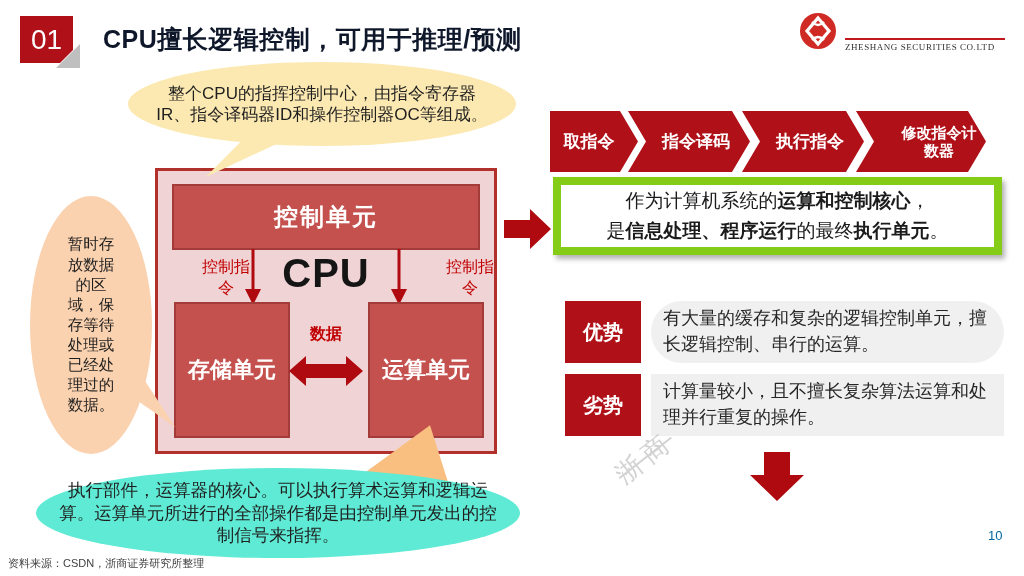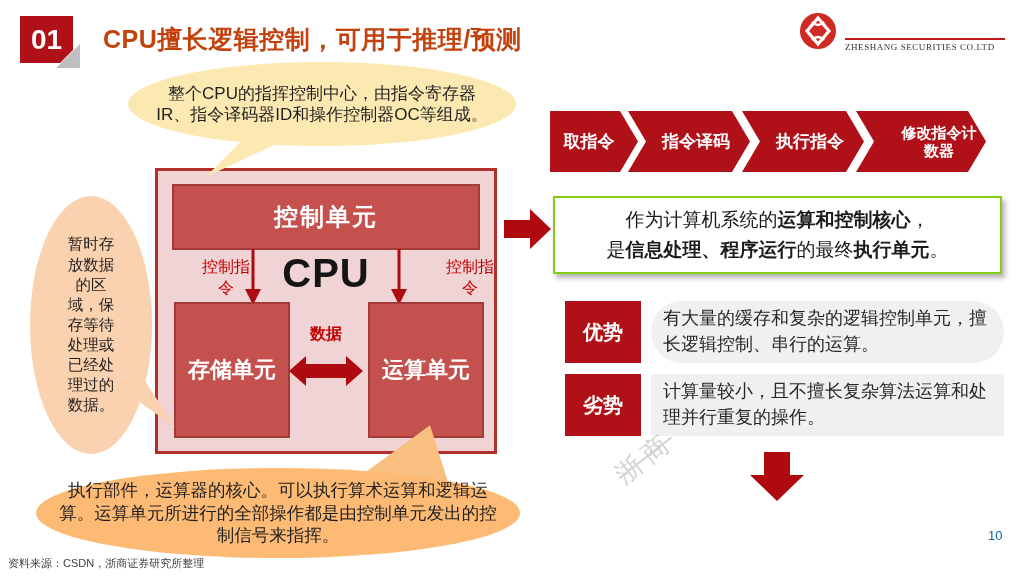--- a/index.html
+++ b/index.html
@@ -8,41 +8,41 @@
     position:relative; width:1024px; height:576px; background:#ffffff;
     font-family:"Liberation Sans","DejaVu Sans",sans-serif; overflow:hidden;
     margin:0 auto;
   }
   .abs { position:absolute; }
 
   
   .badge-fold { left:56px; top:44px; width:24px; height:24px; background:#bfbfbf;
     clip-path:polygon(0 100%, 100% 0, 100% 100%); }
   .badge { left:20px; top:16px; width:53px; height:47px; background:#b01118;
-    color:#fff; font-size:28px; font-weight:bold; display:flex; align-items:center; justify-content:center;
+    color:#fff; font-size:28px; font-weight:normal; display:flex; align-items:center; justify-content:center;
     clip-path:polygon(0 0,100% 0,100% calc(100% - 13px),calc(100% - 13px) 100%,0 100%); }
-  .page-title { left:103px; top:23px; font-size:25px; font-weight:bold; color:#c2410c; letter-spacing:0.5px; }
+  .page-title { left:103px; top:23px; font-size:25px; font-weight:bold; color:#0f172a; letter-spacing:0.5px; }
 
   .logo-circle { left:799px; top:12px; width:38px; height:38px; }
   .logo-cn { left:845px; top:15px; font-size:17px; font-weight:600; color:#141414;
     letter-spacing:1.5px; font-family:"Liberation Serif","DejaVu Serif",serif; }
   .logo-line { left:845px; top:38px; width:160px; height:2px; background:#c0181c; }
   .logo-en { left:845px; top:42px; font-size:9px; letter-spacing:0.55px; color:#333;
     font-family:"Liberation Serif","DejaVu Serif",serif; }
 
   
   .callout { display:flex; align-items:center; justify-content:center; text-align:center;
     color:#1f1f1f; border-radius:50%; }
   .callout-top { left:128px; top:62px; width:388px; height:84px; background:#fce9b2; font-size:17px; line-height:1.25; }
   .callout-top-tail { left:200px; top:130px; width:95px; height:47px; background:#fce9b2;
     clip-path:polygon(55% 0, 95% 16%, 6% 100%); }
   .callout-left { left:30px; top:196px; width:122px; height:258px; background:#fbd2af; font-size:15.5px; line-height:1.3; }
   .callout-left-tail { left:118px; top:345px; width:60px; height:82px; background:#fbd2af;
     clip-path:polygon(8% 2%, 2% 52%, 95% 100%); }
-  .callout-bottom { left:36px; top:468px; width:484px; height:90px; background:#fdba74; font-size:17.5px; line-height:1.28; }
+  .callout-bottom { left:36px; top:468px; width:484px; height:90px; background:#5eead4; font-size:17.5px; line-height:1.28; }
   .callout-bottom-tail { left:350px; top:424px; width:100px; height:58px; background:#f9bf80;
     clip-path:polygon(2% 100%, 98% 100%, 80% 2%); }
   .callout-inner-top { width:88%; }
   .callout-inner-left { width:60px; }
   .callout-inner-bottom { width:93%; }
 
   
   .cpu-outer { left:155px; top:168px; width:342px; height:286px; background:#f0d3d5; border:3px solid #b2302c; }
   .unit { position:absolute; background:#c5514e; border:2px solid #a33b38; color:#fff; font-weight:bold;
     display:flex; align-items:center; justify-content:center; }
@@ -62,21 +62,21 @@
   .chev { position:absolute; top:0; height:61px; background:#b01118; color:#fff; font-weight:bold;
     display:flex; align-items:center; justify-content:center; text-align:center; }
   .chev-first { clip-path:polygon(0 0, calc(100% - 18px) 0, 100% 50%, calc(100% - 18px) 100%, 0 100%); }
   .chev-mid { clip-path:polygon(0 0, calc(100% - 18px) 0, 100% 50%, calc(100% - 18px) 100%, 0 100%, 18px 50%); }
   .chev1 { left:0; width:88px; font-size:17px; padding-right:10px; }
   .chev2 { left:78px; width:122px; font-size:17px; padding-left:14px; }
   .chev3 { left:192px; width:122px; font-size:17px; padding-left:14px; }
   .chev4 { left:306px; width:130px; font-size:15px; line-height:1.15; padding-left:16px; }
   .chev4 span { display:block; width:78px;margin-left:20px; }
 
-  .summary-box { left:553px; top:196px; width:449px; height:78px; background:#fff; border:2px solid #84cc16;
+  .summary-box { left:553px; top:177px; width:449px; height:78px; background:#fff; border:8px solid #84cc16;
     box-shadow:3px 4px 5px rgba(0,0,0,0.3); display:flex; flex-direction:column; align-items:center; justify-content:center;
     font-size:19px; color:#1b1b1b; line-height:1.6; }
   .summary-box b { font-weight:bold; }
 
   .pc-label { width:76px; height:62px; background:#b01118; color:#fff; font-size:20px; font-weight:bold;
     display:flex; align-items:center; justify-content:center; }
   .pc-text { width:353px; height:62px; background:#f0f0f0; color:#262626; font-size:18px; line-height:1.42;
     display:flex; align-items:center; padding:4px 12px; }
 
   .watermark { left:612px; top:440px; font-size:26px; color:#8a8a8a; opacity:0.38; letter-spacing:7px;

